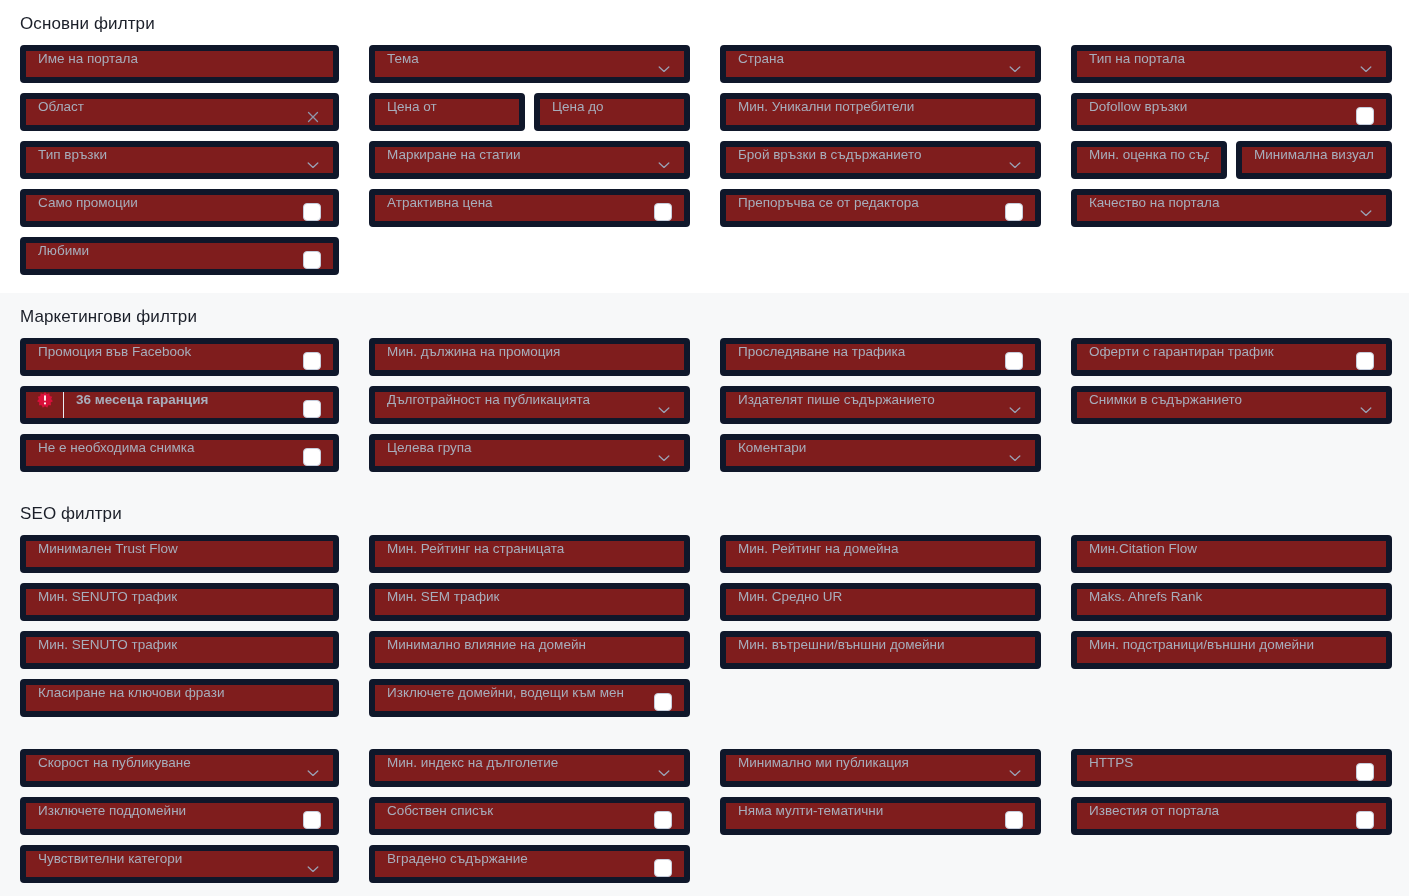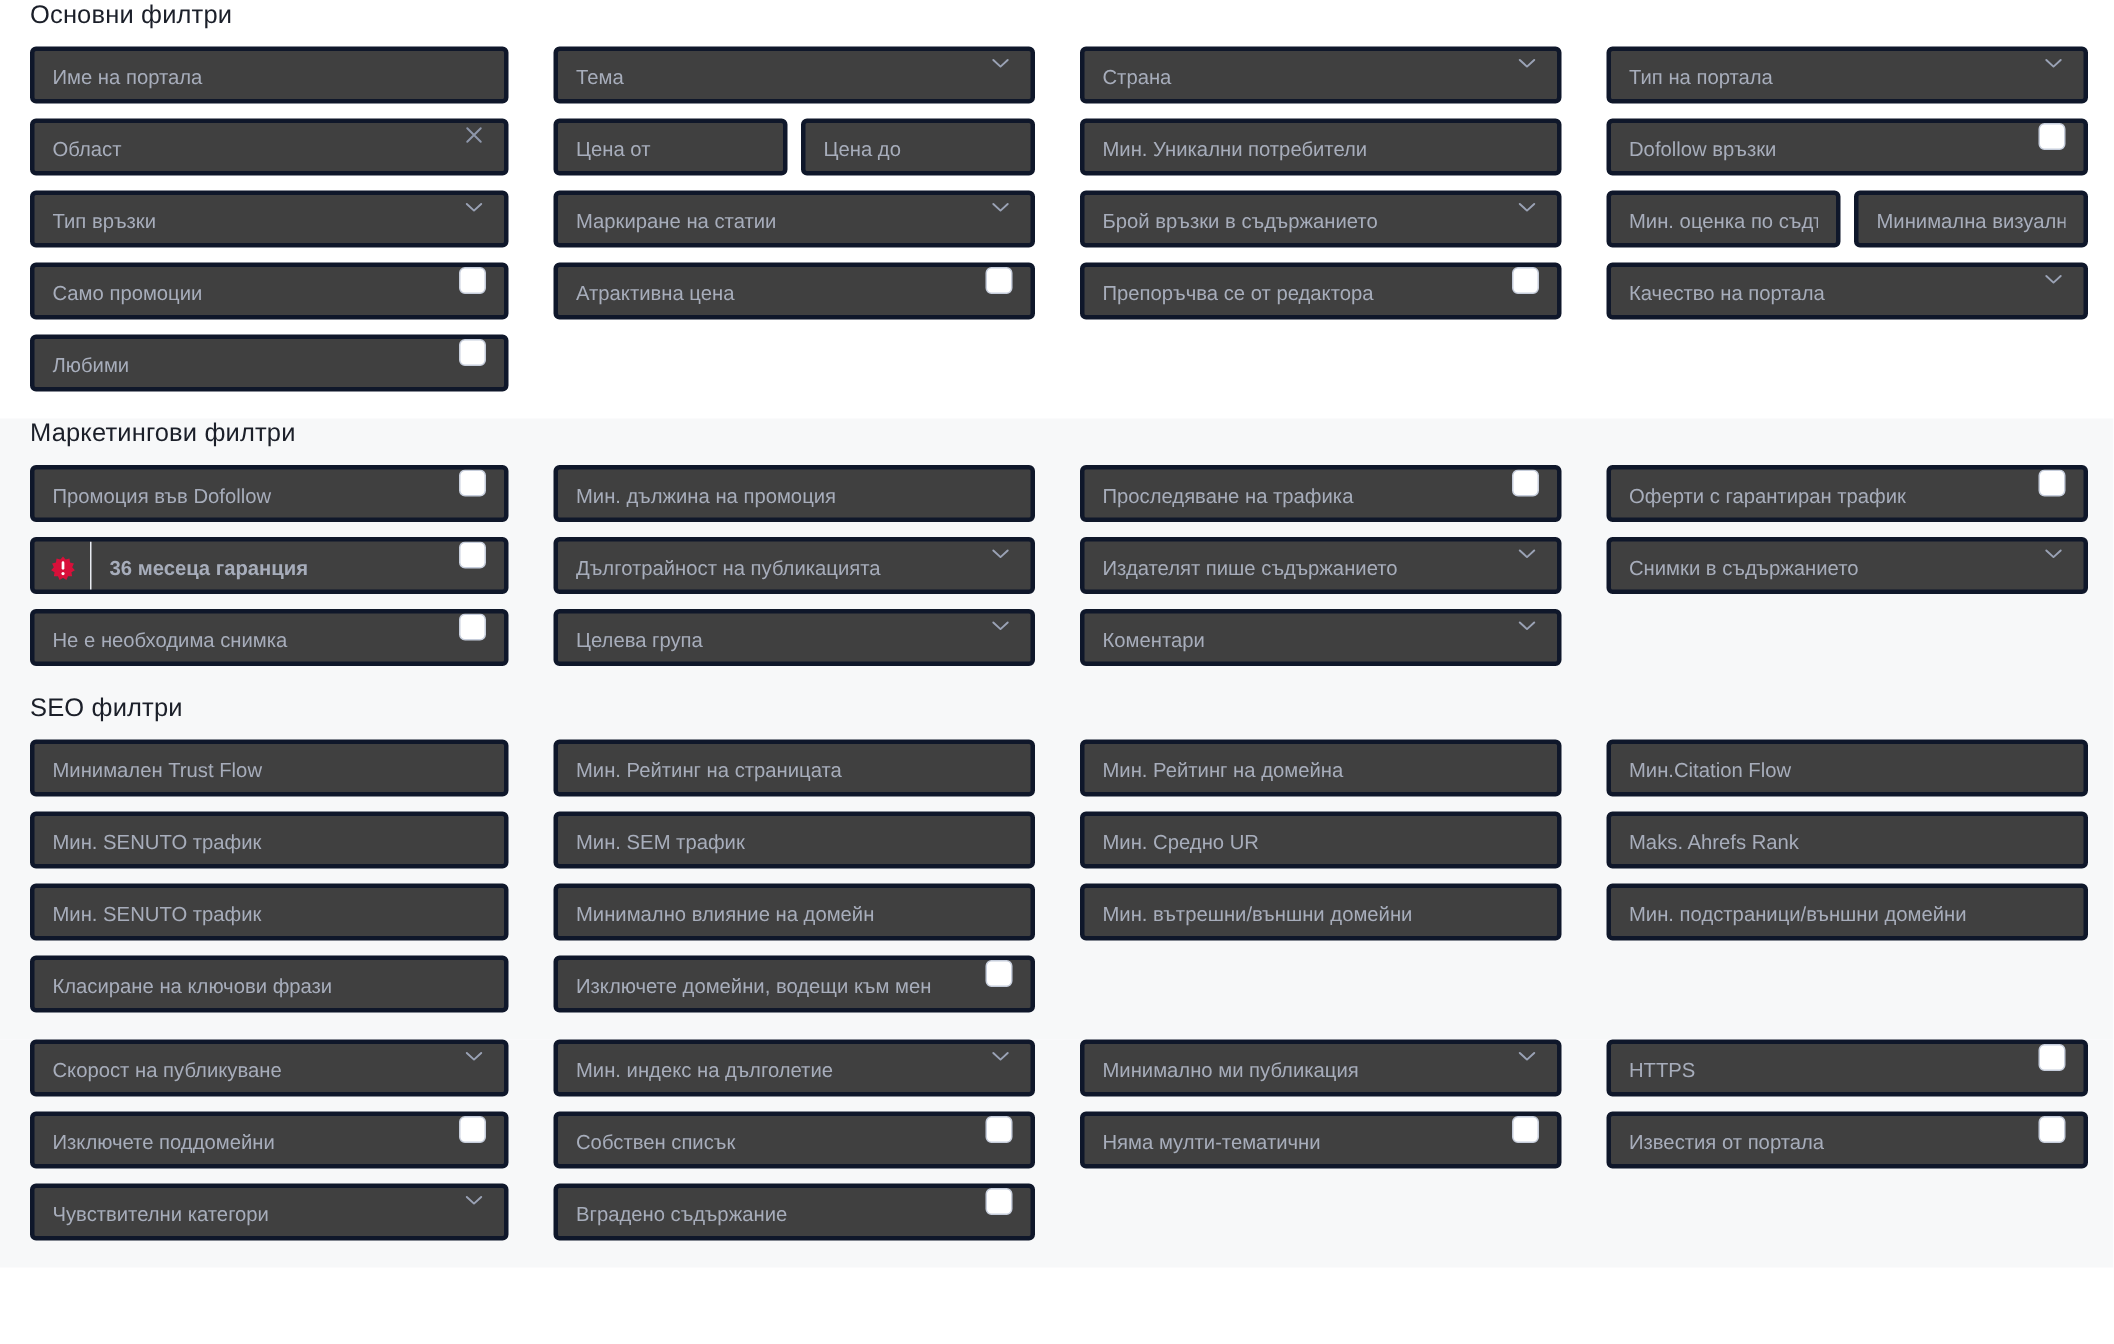--- a/index.html
+++ b/index.html
@@ -38,25 +38,25 @@
     align-items: start;
   }
 
   
   .cell { min-width: 0; }
   .cell.empty { visibility: hidden; }
 
   .field {
     position: relative;
     height: 38px;
-    border: 3px solid #0f172a;
+    border: 6px solid #0f172a;
     border-radius: 4px;
-    background: #404040;
+    background: #7f1d1d;
     display: flex;
-    align-items: flex-start;
+    align-items: flex-end;
     padding: 0 12px;
     min-width: 0;
     overflow: hidden;
   }
 
   .field .ph {
     font-size: 13.5px;
     color: #a7adbb;
     white-space: nowrap;
     overflow: hidden;
@@ -106,21 +106,21 @@
     flex: 0 0 auto;
     display: flex;
     align-items: center;
     justify-content: center;
     border-right: 1px solid #e9ecf2;
   }
   .badge-seg svg { display: block; }
   .field.with-badge .ph { padding-left: 12px; }
 
   
-  .sec-pad-top { }
+  .sec-pad-top { padding-top: 14px; }
   .title-gap { margin-bottom: 11px; }
   .sec-pad-bot { padding-bottom: 18px; }
 </style>
 </head>
 <body>
 
 <div id="app">
     <section class="section white sec-pad-top sec-pad-bot">
       <h2 class="section-title title-gap">Основни филтри</h2>
       <div class="grid">
@@ -293,21 +293,21 @@
         <div class="cell empty"></div>
         <div class="cell empty"></div>
         <div class="cell empty"></div>
       </div>
     </section>
     <section class="section gray sec-pad-top sec-pad-bot">
       <h2 class="section-title title-gap">Маркетингови филтри</h2>
       <div class="grid">
         <div class="cell">
           <div class="field">
-            <span class="ph">Промоция във Dofollow</span>
+            <span class="ph">Промоция във Facebook</span>
             <span class="adorn">
               <span class="checkbox"></span>
             </span>
           </div>
         </div>
         <div class="cell">
           <div class="field">
             <span class="ph">Мин. дължина на промоция</span>
           </div>
         </div>

